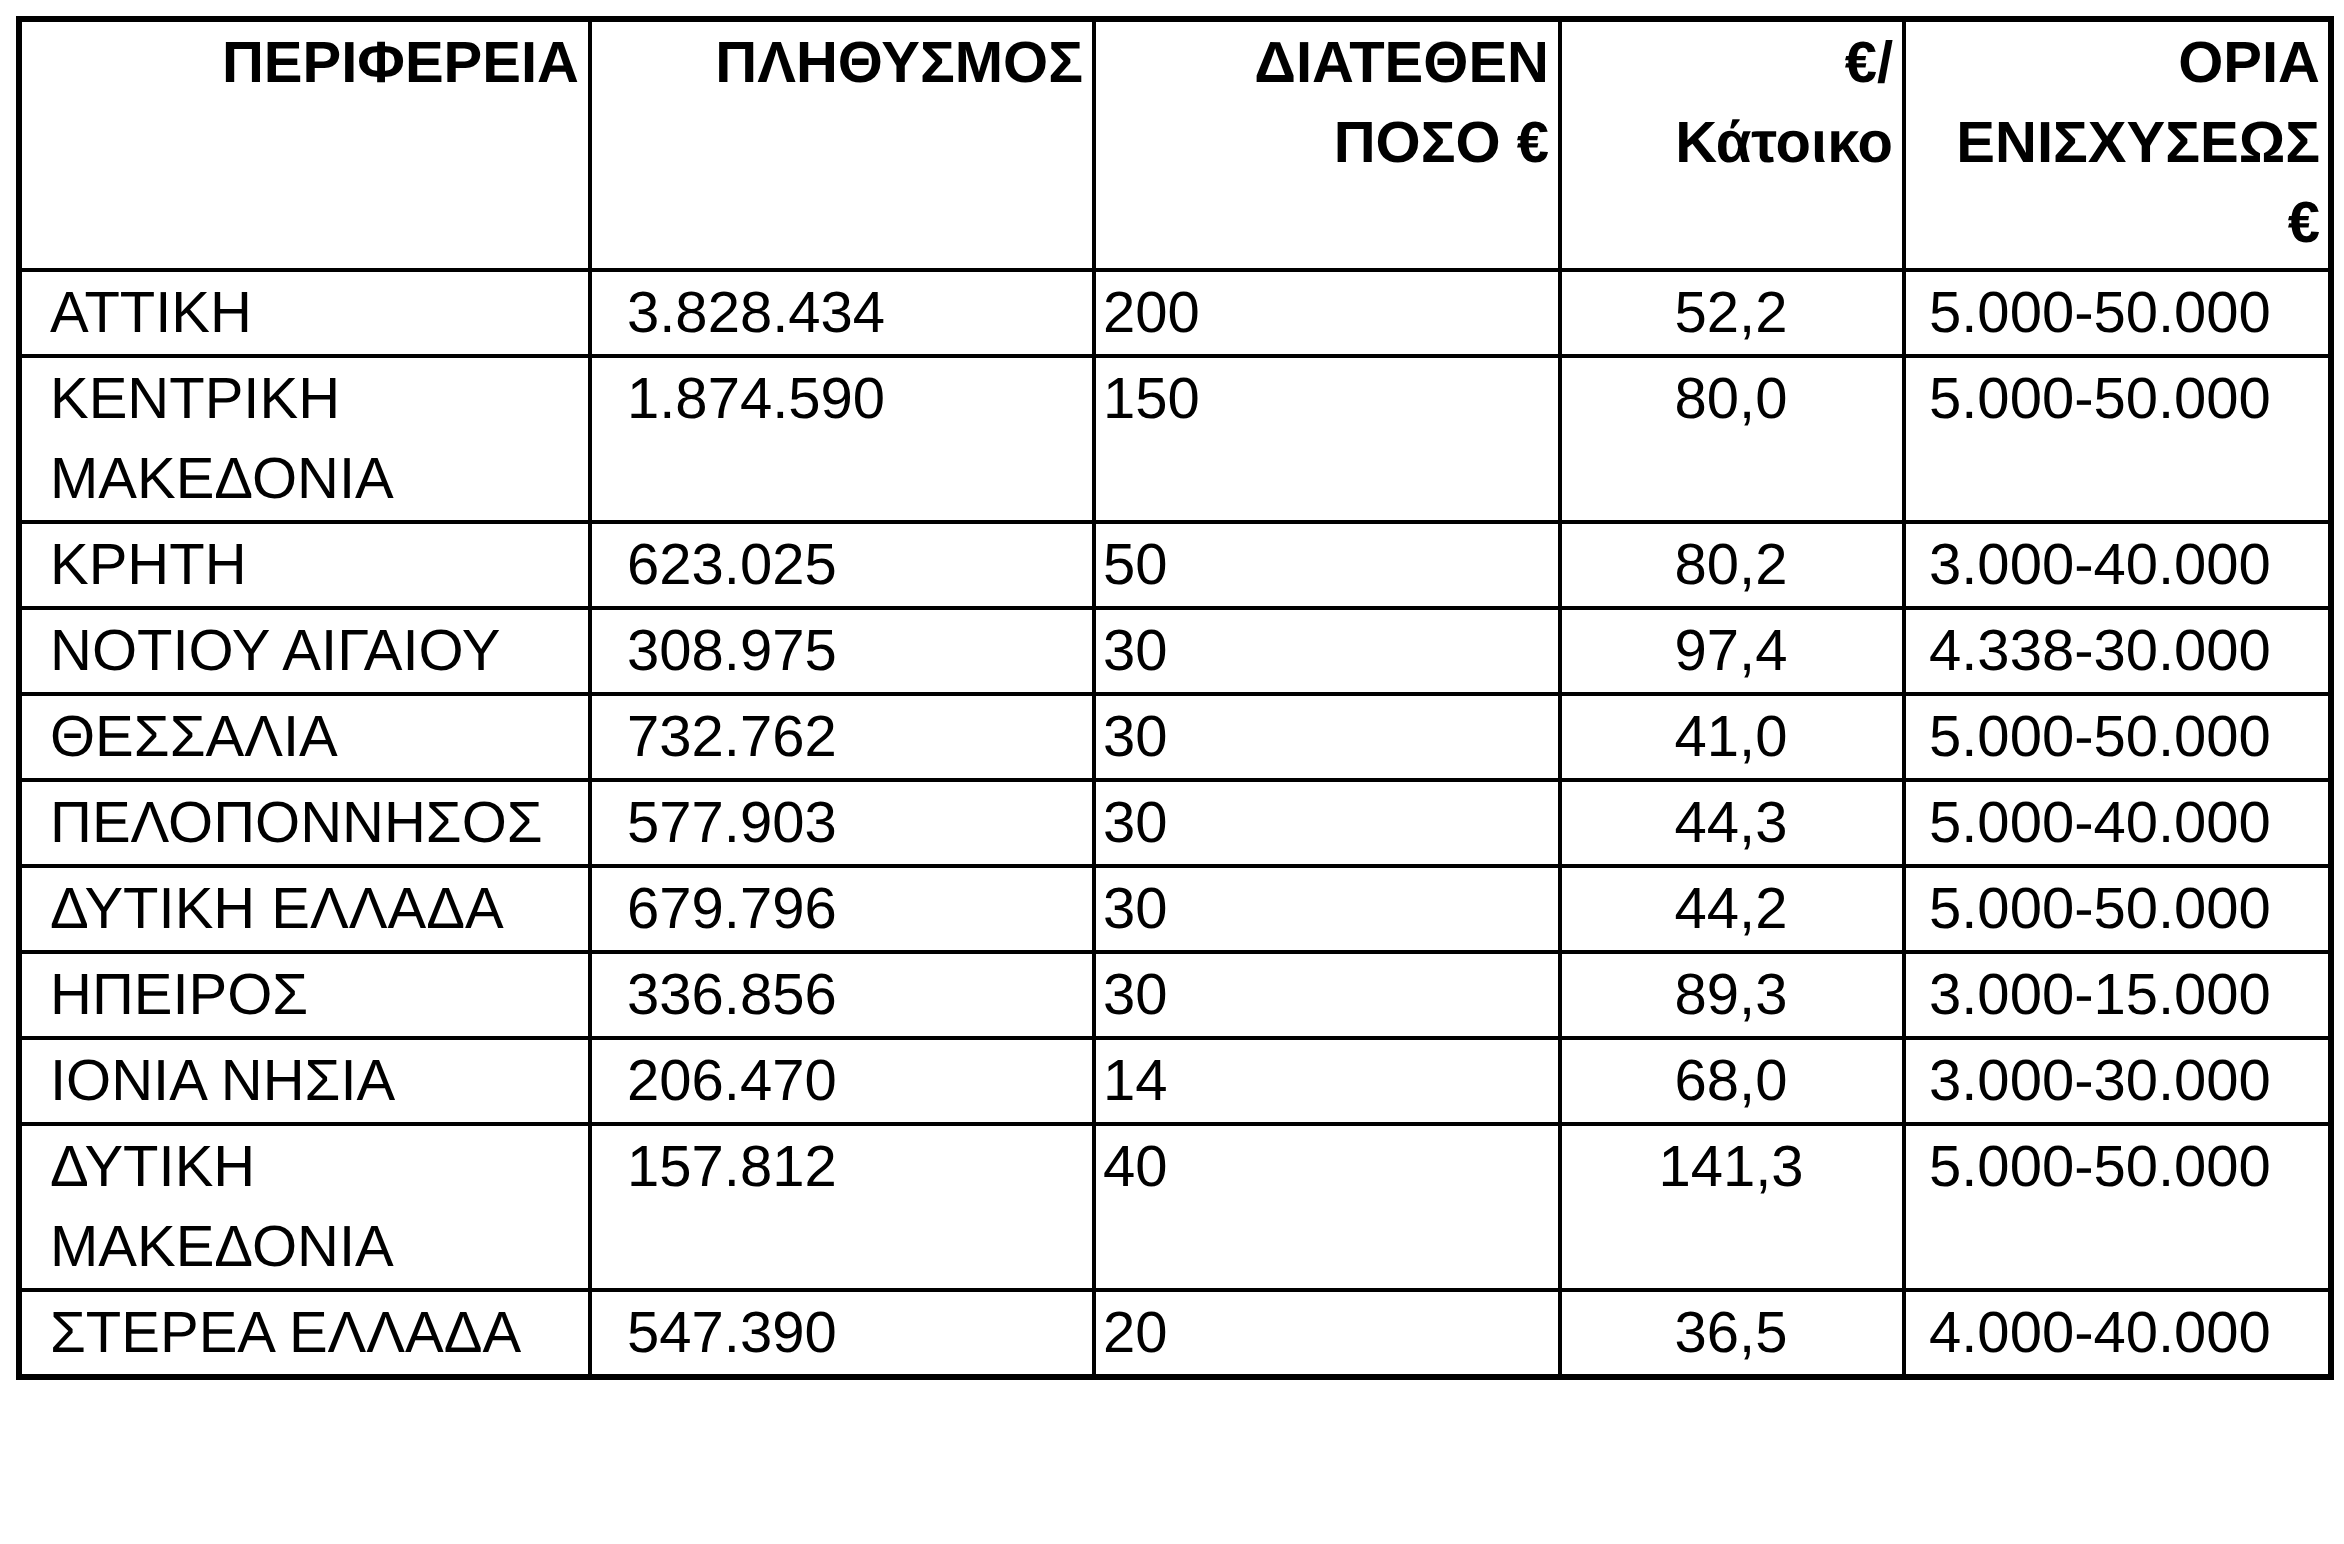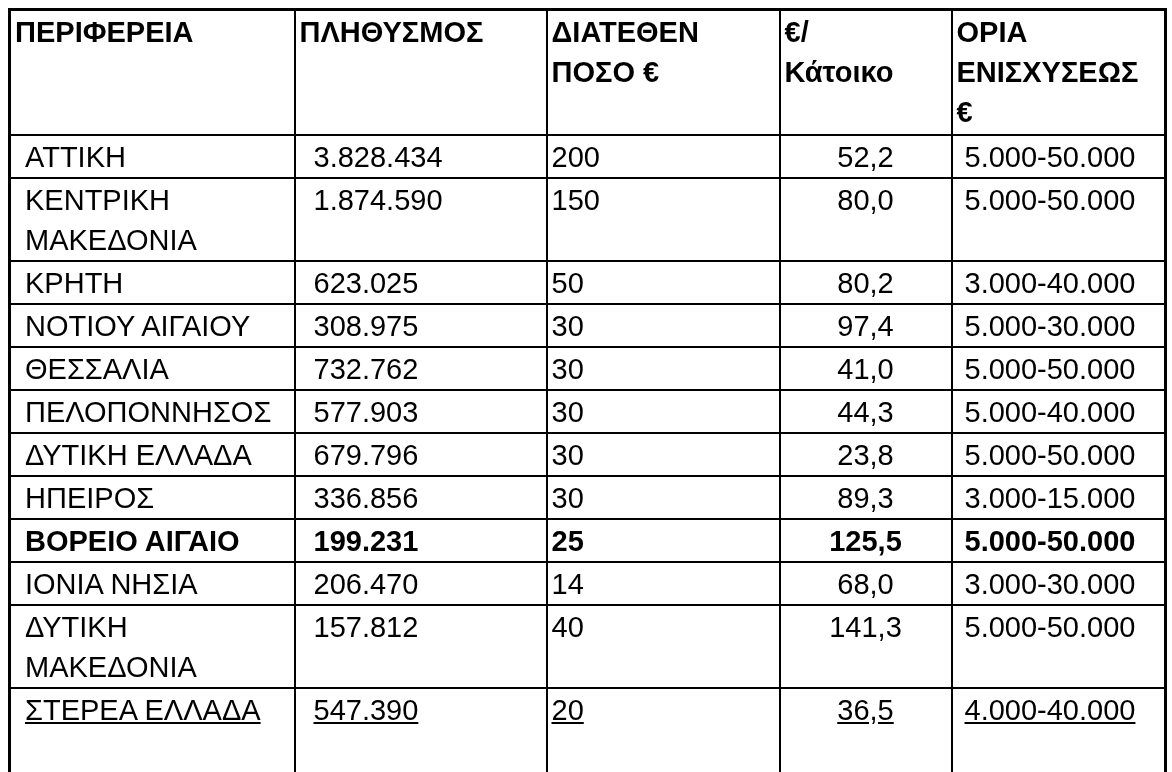--- a/index.html
+++ b/index.html
@@ -40,21 +40,21 @@
   col.c-region      { width: 285px; }
   col.c-population  { width: 252px; }
   col.c-amount      { width: 233px; }
   col.c-percap      { width: 172px; }
   col.c-limits      { width: 214px; }
 
   
   thead tr { height: 125px; }
   thead th {
     font-weight: bold;
-    text-align: left;
+    text-align: right;
     padding-left: 14px;
     margin-top: 15px;
   }
 
   
   tbody tr { height: 42px; }
   tbody tr:nth-child(1)  { height: 40px; }
   tbody tr:nth-child(2)  { height: 76px; }
   tbody tr:nth-child(3)  { height: 40px; }
   tbody tr:nth-child(10) { height: 43px; }
@@ -130,56 +130,49 @@
           <td>623.025</td>
           <td>50</td>
           <td>80,2</td>
           <td>3.000-40.000</td>
         </tr>
         <tr>
           <td>ΝΟΤΙΟΥ ΑΙΓΑΙΟΥ</td>
           <td>308.975</td>
           <td>30</td>
           <td>97,4</td>
-          <td>5.000-30.000</td>
+          <td>4.338-30.000</td>
         </tr>
         <tr>
           <td>ΘΕΣΣΑΛΙΑ</td>
           <td>732.762</td>
           <td>30</td>
           <td>41,0</td>
           <td>5.000-50.000</td>
         </tr>
         <tr>
           <td>ΠΕΛΟΠΟΝΝΗΣΟΣ</td>
           <td>577.903</td>
           <td>30</td>
           <td>44,3</td>
           <td>5.000-40.000</td>
         </tr>
         <tr>
           <td>ΔΥΤΙΚΗ ΕΛΛΑΔΑ</td>
           <td>679.796</td>
           <td>30</td>
-          <td>23,8</td>
+          <td>44,2</td>
           <td>5.000-50.000</td>
         </tr>
         <tr>
           <td>ΗΠΕΙΡΟΣ</td>
           <td>336.856</td>
           <td>30</td>
           <td>89,3</td>
           <td>3.000-15.000</td>
-        </tr>
-        <tr class="bold">
-          <td>ΒΟΡΕΙΟ ΑΙΓΑΙΟ</td>
-          <td>199.231</td>
-          <td>25</td>
-          <td>125,5</td>
-          <td>5.000-50.000</td>
         </tr>
         <tr>
           <td>ΙΟΝΙΑ ΝΗΣΙΑ</td>
           <td>206.470</td>
           <td>14</td>
           <td>68,0</td>
           <td>3.000-30.000</td>
         </tr>
         <tr>
           <td>

